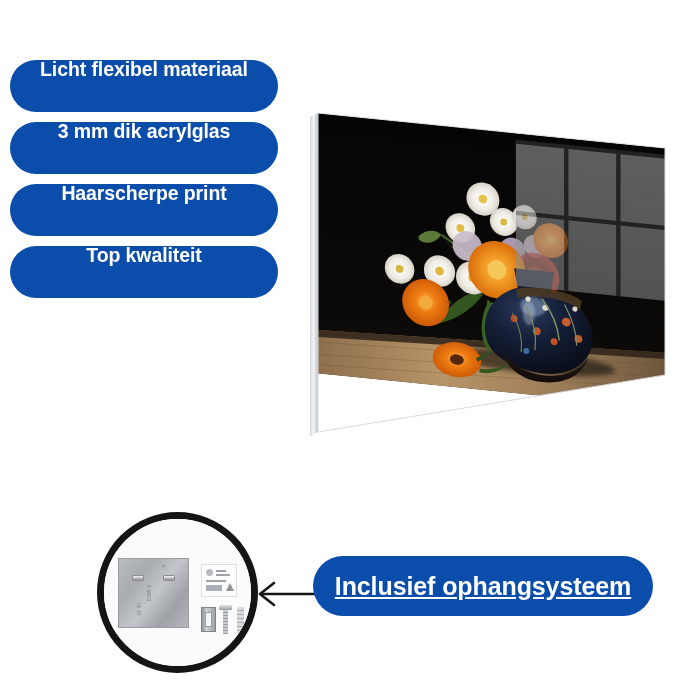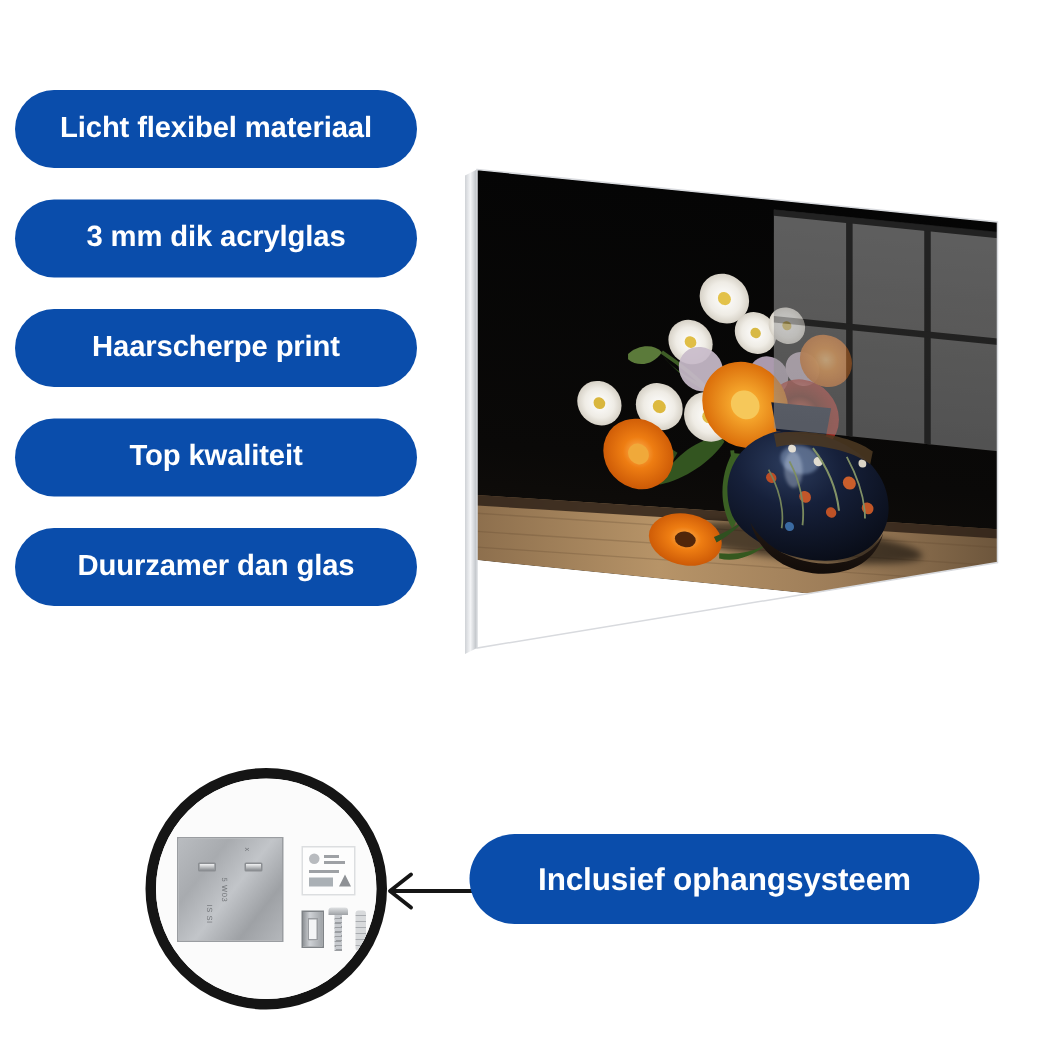--- a/index.html
+++ b/index.html
@@ -21,25 +21,25 @@
   .badge-list {
     position: absolute;
     left: 10px;
     top: 60px;
     width: 268px;
   }
   .badge {
     position: relative;
     width: 268px;
     height: 52px;
-    margin-bottom: 21px;
+    margin-bottom: 10px;
     background: var(--badge-blue, #0a4dab);
     border-radius: 26px;
     display: flex;
-    align-items: center;
+    align-items: flex-start;
     justify-content: center;
     box-sizing: border-box;
     padding: 0 14px;
   }
   .badge-label {
     color: #ffffff;
     font-size: 19.5px;
     font-weight: bold;
     letter-spacing: -0.1px;
     line-height: 1;
@@ -56,21 +56,22 @@
     height: 60px;
     background: var(--badge-blue, #0a4dab);
     border-radius: 30px;
     display: flex;
     align-items: center;
     justify-content: center;
     box-sizing: border-box;
     padding: 0 16px;
   }
   .callout-badge .badge-label {
-    font-size: 21px;
+    font-size: 25px;
+    text-decoration: underline;
   }
 
   
   .arrow-connector {
     position: absolute;
     left: 252px;
     top: 578px;
     width: 70px;
     height: 32px;
   }
@@ -242,23 +243,20 @@
 
 
   <div class="badge">
     <span class="badge-label">Haarscherpe print</span>
   </div>
 
   <div class="badge">
     <span class="badge-label">Top kwaliteit</span>
   </div>
 
-  <div class="badge">
-    <span class="badge-label">Duurzamer dan glas</span>
-  </div>
 
 </div>
 
 <div class="print-mock">
   <svg class="print-svg" viewBox="0 0 380 355" xmlns="http://www.w3.org/2000/svg">
     <defs>
 
       <clipPath id="panelClip">
         <polygon points="18,18 365,53 365,280 18,337"></polygon>
       </clipPath>

